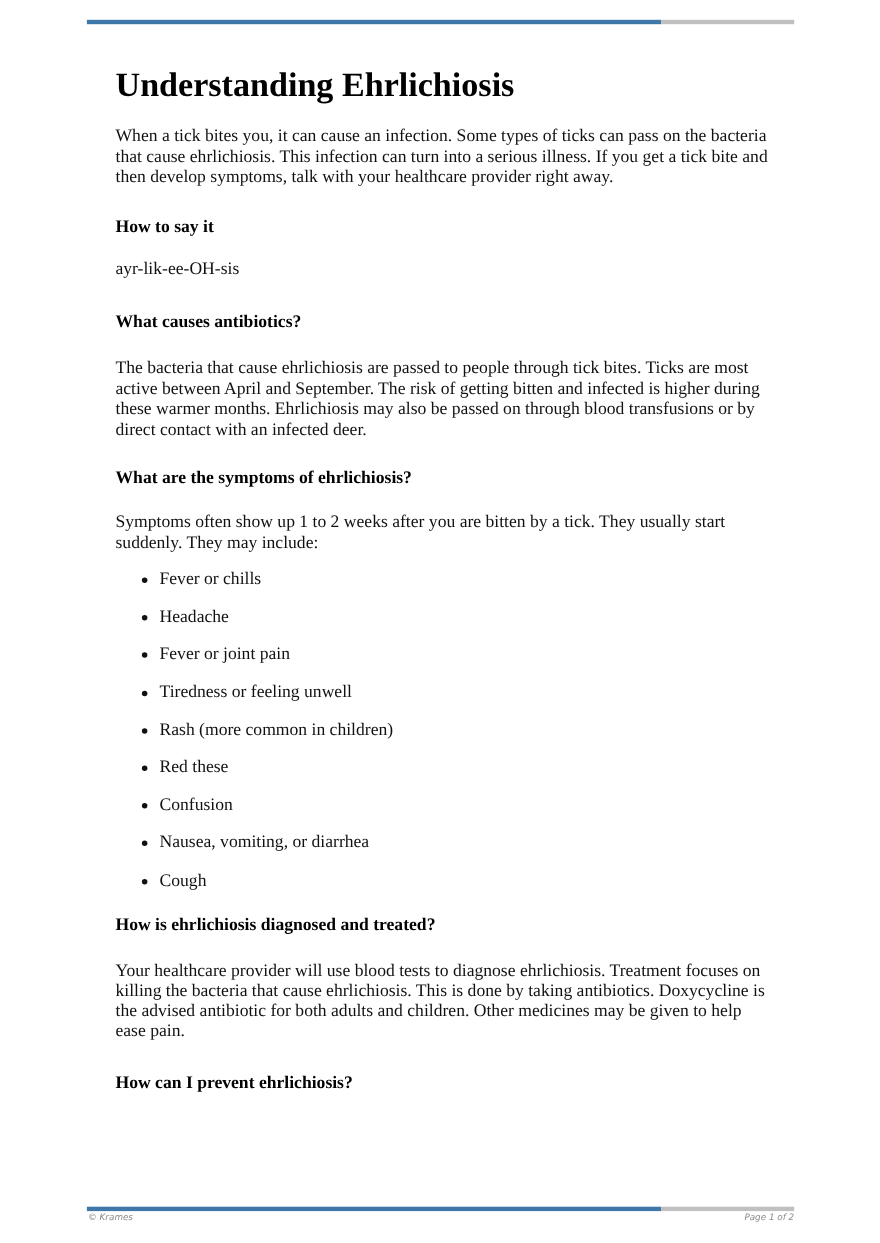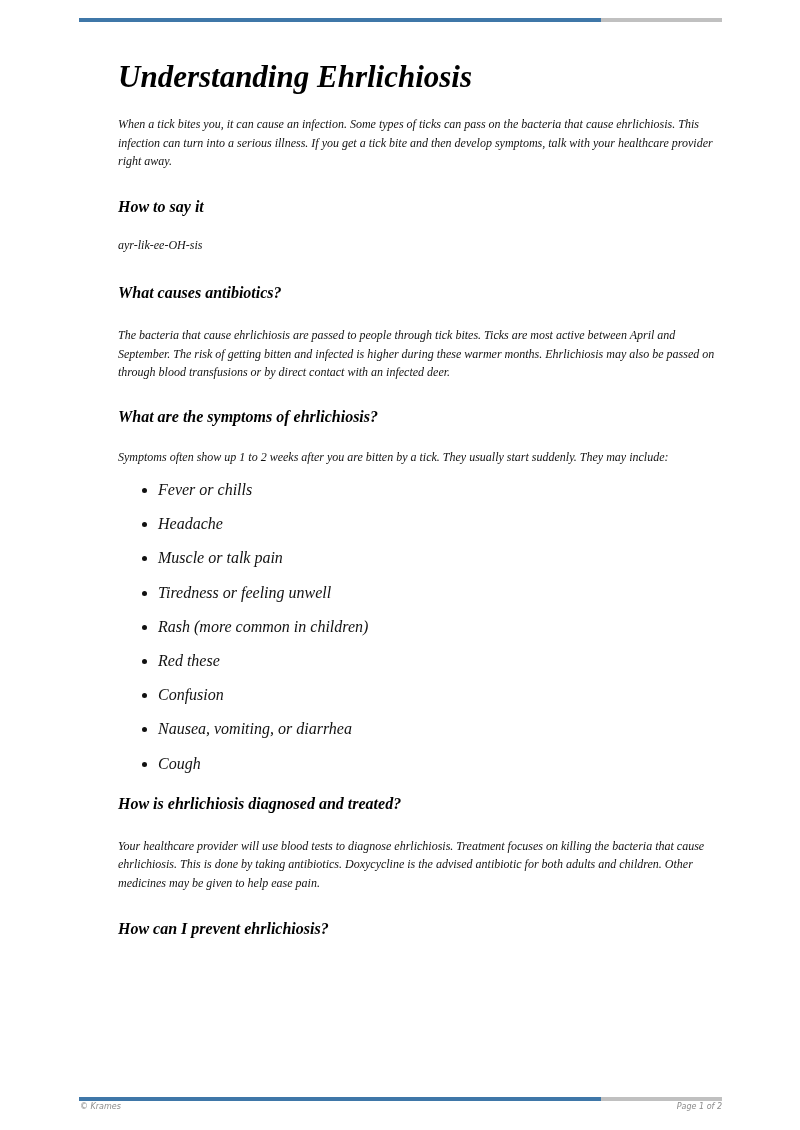--- a/index.html
+++ b/index.html
@@ -22,43 +22,42 @@
       height: 4px;
       display: flex;
     }
     .bar .seg-blue { width: 522px; height: 100%; background: #3f77a8; }
     .bar .seg-grey { flex: 1; height: 100%; background: #c0c0c0; }
     .top-bar { top: 18px; }
     .bottom-bar { top: 1097px; }
 
     .content {
       position: absolute;
-      left: 118px;
+      left: 105px;
       top: 55px;
       width: 600px;
-      font-style: italic;
     }
     h1 {
       font-family: "Liberation Serif", serif;
       font-weight: bold;
       font-size: 31px;
       line-height: 40px;
       margin: 2px 0 18px 0;
       color: #000;
     }
     h2 {
       font-family: "Liberation Serif", serif;
       font-weight: bold;
       font-size: 16px;
       line-height: 30px;
       margin: 0 0 14px 0;
       color: #000;
     }
     p {
-      font-size: 12px;
+      font-size: 16px;
       line-height: 18.5px;
       margin: 0 0 21px 0;
     }
     ul {
       list-style: none;
       margin: 0 0 8px 0;
       padding: 0;
     }
     ul li {
       position: relative;
@@ -103,21 +102,21 @@
   <p style="margin-bottom:24px;">ayr-lik-ee-OH-sis</p>
 
   <h2 style="margin-bottom:18px;">What causes antibiotics?</h2>
   <p style="margin-bottom:20px;">The bacteria that cause ehrlichiosis are passed to people through tick bites. Ticks are most active between April and September. The risk of getting bitten and infected is higher during these warmer months. Ehrlichiosis may also be passed on through blood transfusions or by direct contact with an infected deer.</p>
 
   <h2 style="margin-bottom:16px;">What are the symptoms of ehrlichiosis?</h2>
   <p style="margin-bottom:15px;">Symptoms often show up 1 to 2 weeks after you are bitten by a tick. They usually start suddenly. They may include:</p>
   <ul>
     <li><span class="bullet"></span><span>Fever or chills</span></li>
     <li><span class="bullet"></span><span>Headache</span></li>
-    <li><span class="bullet"></span><span>Muscle or talk pain</span></li>
+    <li><span class="bullet"></span><span>Fever or joint pain</span></li>
     <li><span class="bullet"></span><span>Tiredness or feeling unwell</span></li>
     <li><span class="bullet"></span><span>Rash (more common in children)</span></li>
     <li><span class="bullet"></span><span>Red these</span></li>
     <li><span class="bullet"></span><span>Confusion</span></li>
     <li><span class="bullet"></span><span>Nausea, vomiting, or diarrhea</span></li>
     <li><span class="bullet"></span><span>Cough</span></li>
   </ul>
 
   <h2 style="margin-bottom:18px;">How is ehrlichiosis diagnosed and treated?</h2>
   <p style="margin-bottom:22px;">Your healthcare provider will use blood tests to diagnose ehrlichiosis. Treatment focuses on killing the bacteria that cause ehrlichiosis. This is done by taking antibiotics. Doxycycline is the advised antibiotic for both adults and children. Other medicines may be given to help ease pain.</p>

